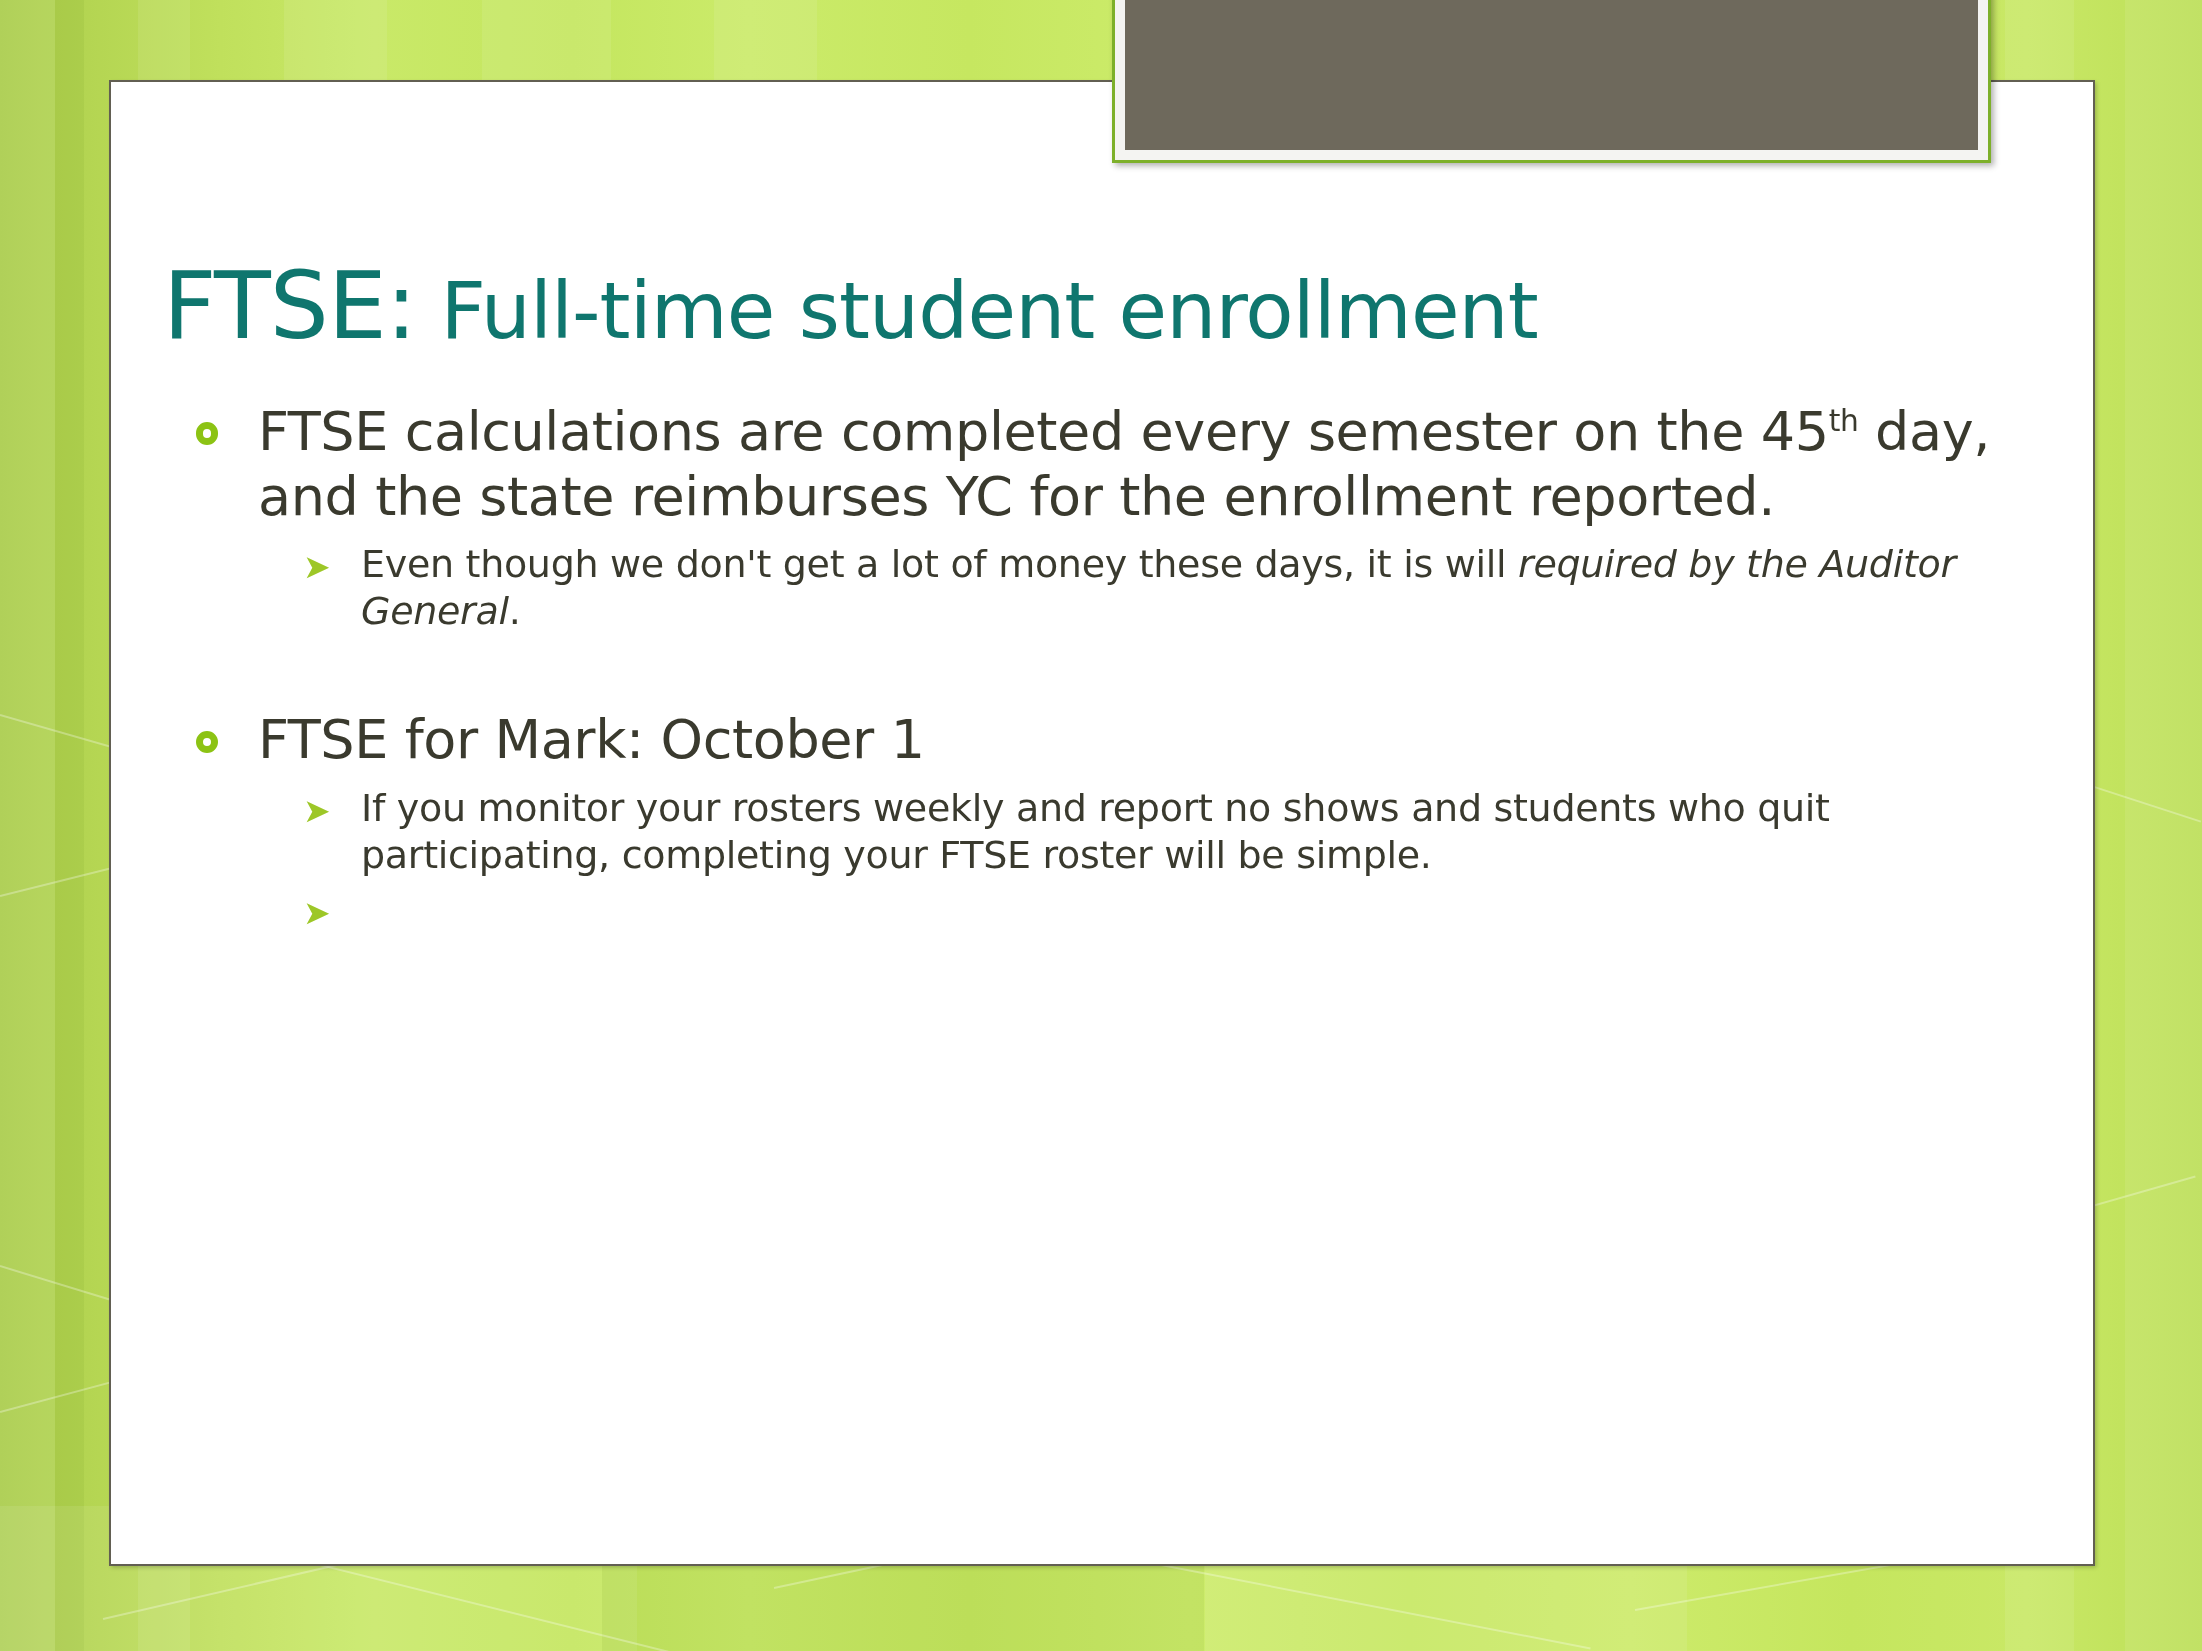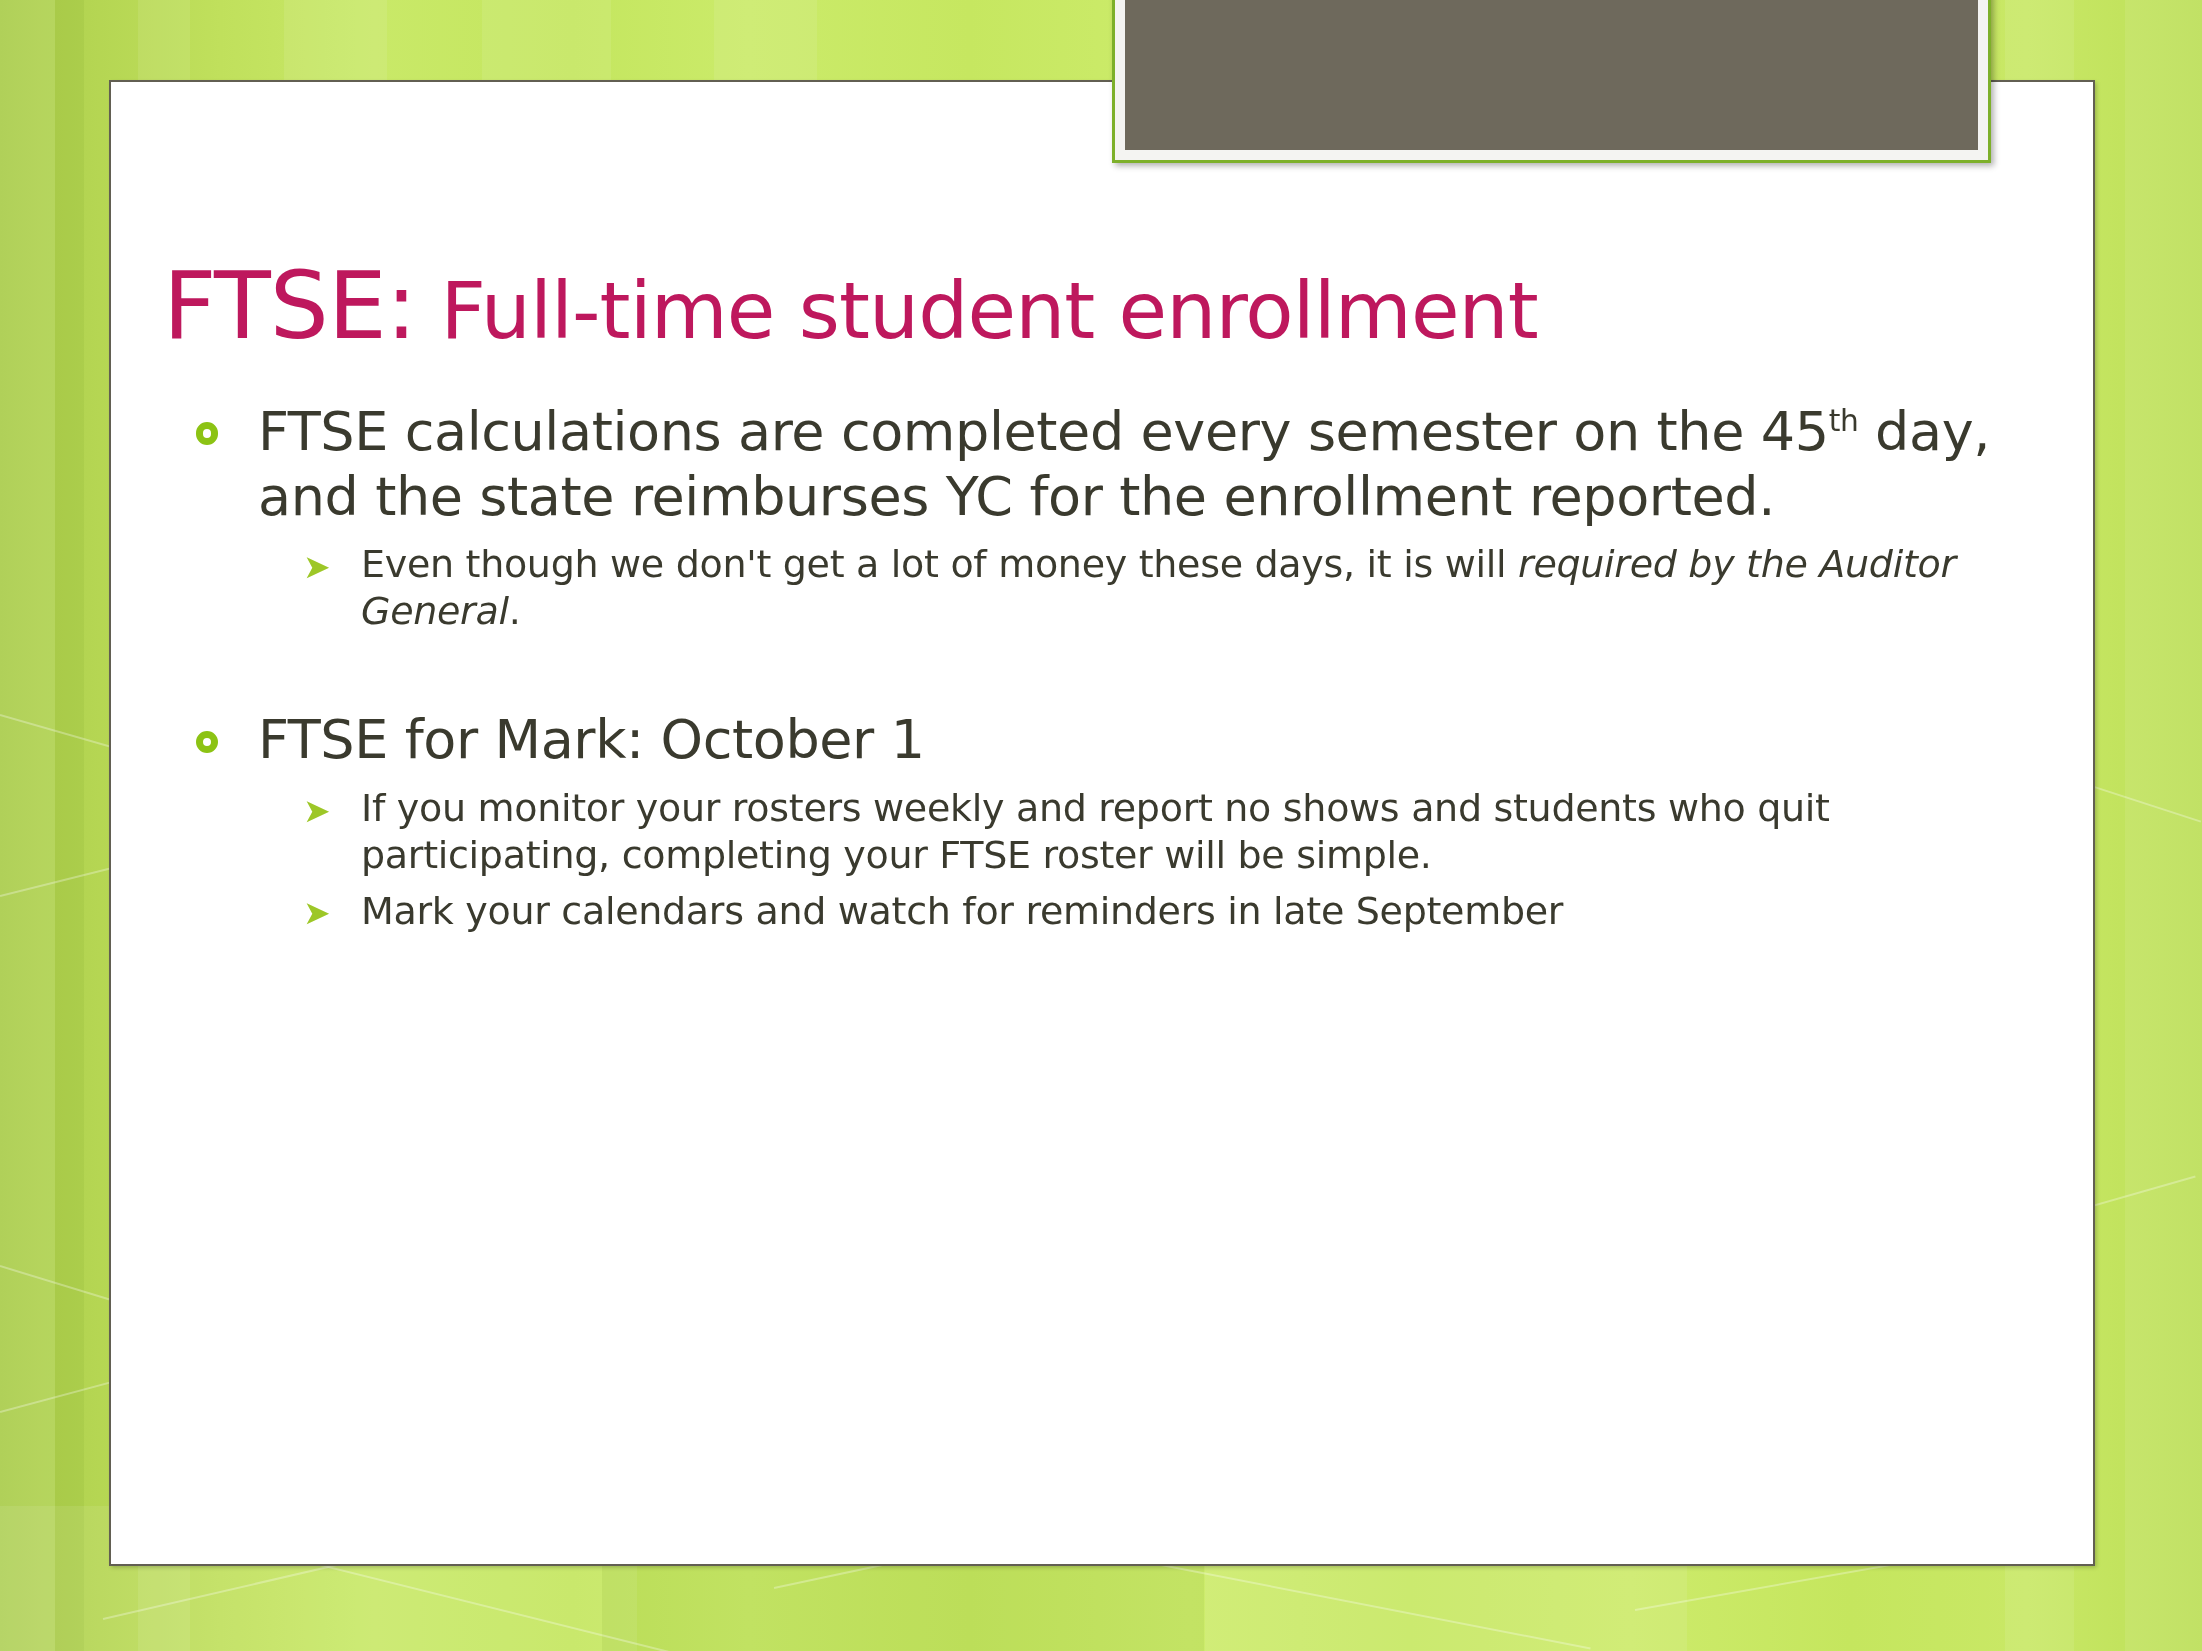--- a/index.html
+++ b/index.html
@@ -93,21 +93,21 @@
   
   .content {
     position: absolute;
     left: 163px;
     top: 258px;
     right: 103px;
     z-index: 4;
   }
 
   .slide-title {
-    color: #be185d;
+    color: #0f766e;
     font-family: "DejaVu Sans", sans-serif;
     font-weight: 400;
     line-height: 1.04;
     letter-spacing: -0.9px;
     margin: 0 0 45px 0;
     white-space: nowrap;
   }
   .slide-title .t-main {
     font-size: 93px;
   }
@@ -241,21 +241,20 @@
         <span class="bullet-ring"></span>
         <span>FTSE for Mark:  </span><span class="bold">October 1</span>
 
         <ul class="lvl2">
           <li class="b2">
             <span class="bullet-arrow">➤</span>
             <span>If you monitor your rosters weekly and report no shows and students who quit participating, completing your FTSE roster will be simple.</span>
           </li>
           <li class="b2">
             <span class="bullet-arrow">➤</span>
-            <span>Mark your calendars and watch for reminders in late September</span>
           </li>
         </ul>
       </li>
 
     </ul>
   </div>
 
 </div>
 
 

